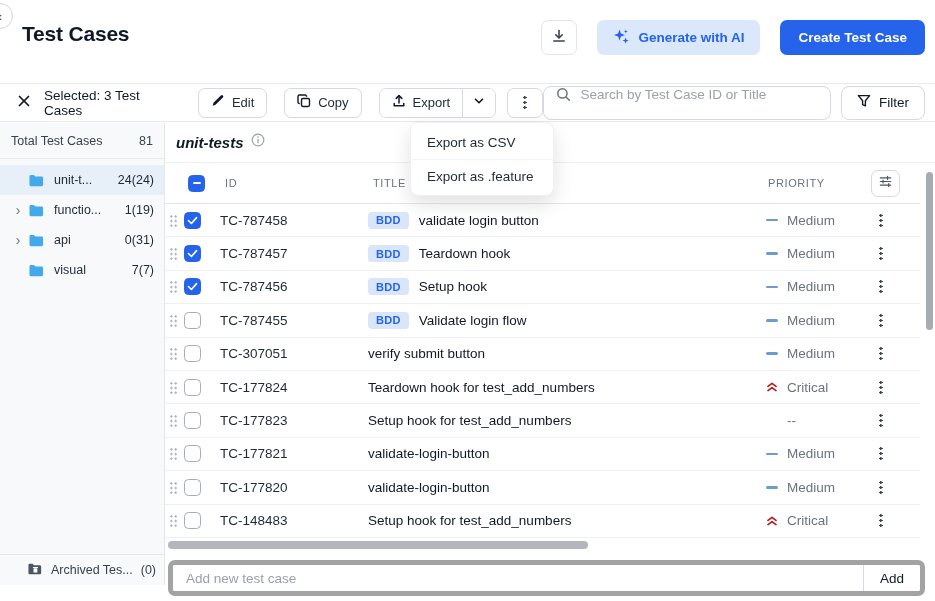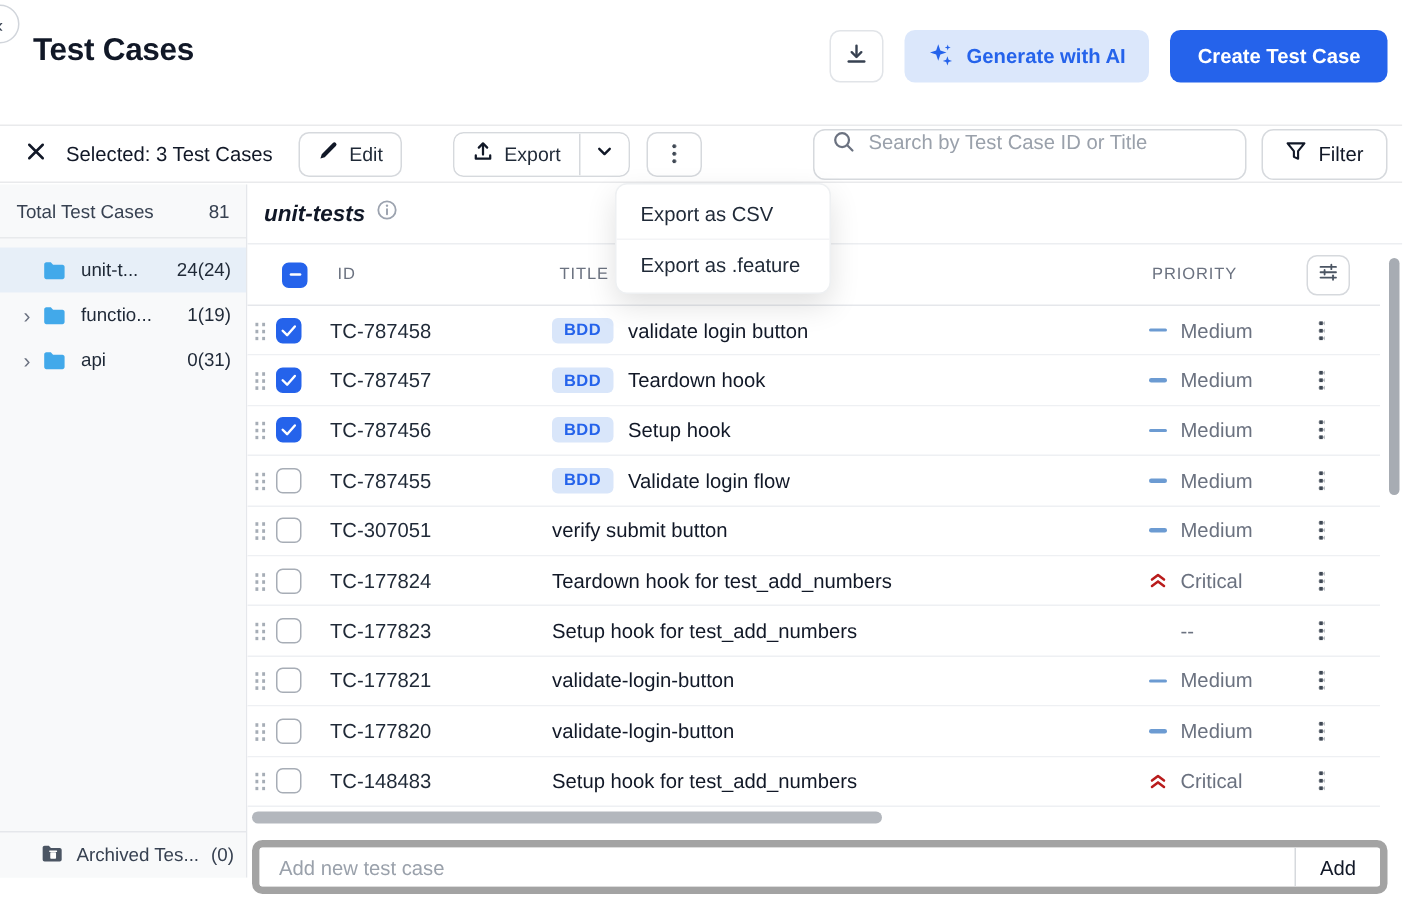--- a/index.html
+++ b/index.html
@@ -8,21 +8,21 @@
   .app { position:relative; width:935px; height:601px; background:#fff; overflow:hidden; }
 
   
   .collapse-btn { position:absolute; left:-13px; top:3px; width:26px; height:26px; border:1px solid #d1d5db;
     border-radius:50%; background:#fff; z-index:30; display:flex; align-items:center; justify-content:center;
     font-size:13px; color:#374151; cursor:pointer; }
 
   
   .page-header { position:absolute; top:0; left:0; right:0; height:83px; background:#fff; }
   .page-title { position:absolute; left:22px; top:22px; font-size:21px; font-weight:700; color:#111827; letter-spacing:-.2px; }
-  .header-actions { position:absolute; right:10px; top:20px; display:flex; gap:14px; align-items:center; }
+  .header-actions { position:absolute; right:10px; top:20px; display:flex; gap:20px; align-items:center; }
   .icon-btn { width:36px; height:35px; border:1px solid #e1e4e8; background:#fff; border-radius:7px;
     display:flex; align-items:center; justify-content:center; cursor:pointer; }
   .btn-generate { height:35px; padding:0 16px; background:#dbe7fb; color:#2563eb; border:none; border-radius:7px;
     font-size:13.5px; font-weight:600; display:flex; align-items:center; gap:8px; cursor:pointer; font-family:inherit; }
   .btn-create { height:35px; padding:0 18px; background:#2563eb; color:#fff; border:none; border-radius:7px;
     font-size:13.5px; font-weight:600; cursor:pointer; font-family:inherit; }
 
   
   .toolbar { position:absolute; top:83px; left:0; right:0; height:39px; border-top:1px solid #e9eaec; border-bottom:1px solid #e9eaec;
     display:flex; align-items:center; padding:0 10px 0 14px; background:#fff; }
@@ -160,20 +160,29 @@
     <span class="gap"></span>
     <button class="tb-btn">
       <span>
         <svg width="14" height="14" viewBox="0 0 14 14" fill="#111827">
           <path d="M9.9 1.4a1.4 1.4 0 0 1 2 2l-7.4 7.4-2.9.9.9-2.9z"></path>
         </svg>
       </span>
       <span>Edit</span>
     </button>
     <span class="gap"></span>
+    <button class="tb-btn">
+      <span>
+        <svg width="14" height="14" viewBox="0 0 14 14" fill="none" stroke="#111827" stroke-width="1.4" stroke-linejoin="round">
+          <rect x="4.5" y="4.5" width="8" height="8" rx="1.4"></rect>
+          <path d="M9.5 2.8V2.3A1.3 1.3 0 0 0 8.2 1H2.3A1.3 1.3 0 0 0 1 2.3v5.9a1.3 1.3 0 0 0 1.3 1.3h.5"></path>
+        </svg>
+      </span>
+      <span>Copy</span>
+    </button>
     <div class="split">
       <button class="part">
         <span>
           <svg width="14" height="14" viewBox="0 0 14 14" fill="none" stroke="#111827" stroke-width="1.5" stroke-linecap="round" stroke-linejoin="round">
             <path d="M7 9V2"></path>
               <path d="M4.2 4.4 7 1.6l2.8 2.8"></path>
               <path d="M2.2 9.6v2.2h9.6V9.6"></path>
           </svg>
         </span>
         <span>Export</span>
@@ -237,20 +246,30 @@
         <div class="folder-item">
     <span class="chev">›</span>
     <span class="f-icon">
       <svg width="17" height="15" viewBox="0 0 18 16">
         <path d="M1.5 3.5c0-.8.7-1.5 1.5-1.5h3.2l1.6 1.8h6.7c.8 0 1.5.7 1.5 1.5v7.2c0 .8-.7 1.5-1.5 1.5H3c-.8 0-1.5-.7-1.5-1.5z" fill="#42a9ea"></path>
       </svg>
     </span>
     <span class="f-label">api</span>
     <span class="f-count">0(31)</span>
   </div>
+        <div class="folder-item">
+    <span class="chev" style="visibility: hidden;">›</span>
+    <span class="f-icon">
+      <svg width="17" height="15" viewBox="0 0 18 16">
+        <path d="M1.5 3.5c0-.8.7-1.5 1.5-1.5h3.2l1.6 1.8h6.7c.8 0 1.5.7 1.5 1.5v7.2c0 .8-.7 1.5-1.5 1.5H3c-.8 0-1.5-.7-1.5-1.5z" fill="#42a9ea"></path>
+      </svg>
+    </span>
+    <span class="f-label">visual</span>
+    <span class="f-count">7(7)</span>
+  </div>
       </div>
     <div class="archived-row">
       <span>
         <svg width="16" height="14" viewBox="0 0 18 16">
           <path d="M1.5 3.5c0-.8.7-1.5 1.5-1.5h3.2l1.6 1.8h6.7c.8 0 1.5.7 1.5 1.5v7.2c0 .8-.7 1.5-1.5 1.5H3c-.8 0-1.5-.7-1.5-1.5z" fill="#4b5563"></path>
           <rect x="7.3" y="7" width="4.4" height="5" rx="0.6" fill="#fff"></rect>
           <rect x="6.5" y="5.8" width="6" height="1.1" rx="0.4" fill="#fff"></rect>
         </svg>
       </span>
       <span>Archived Tes...</span>

